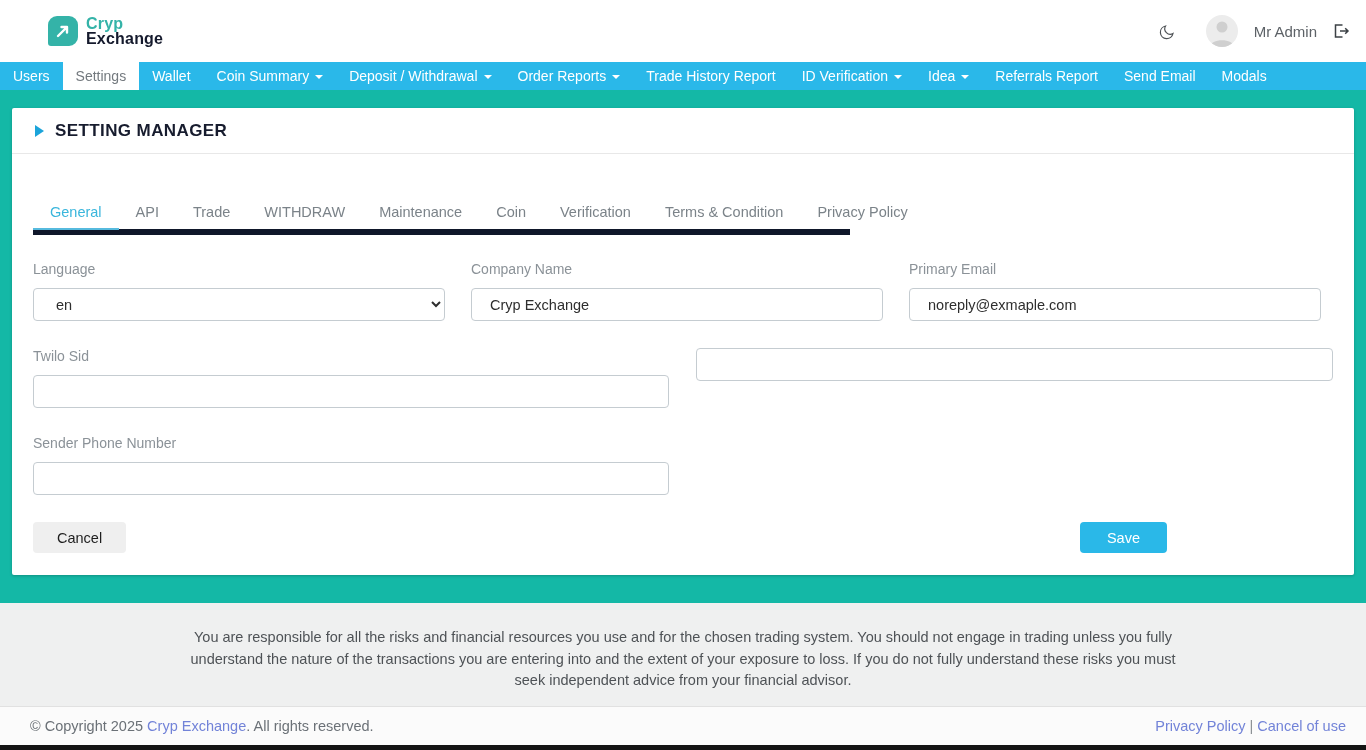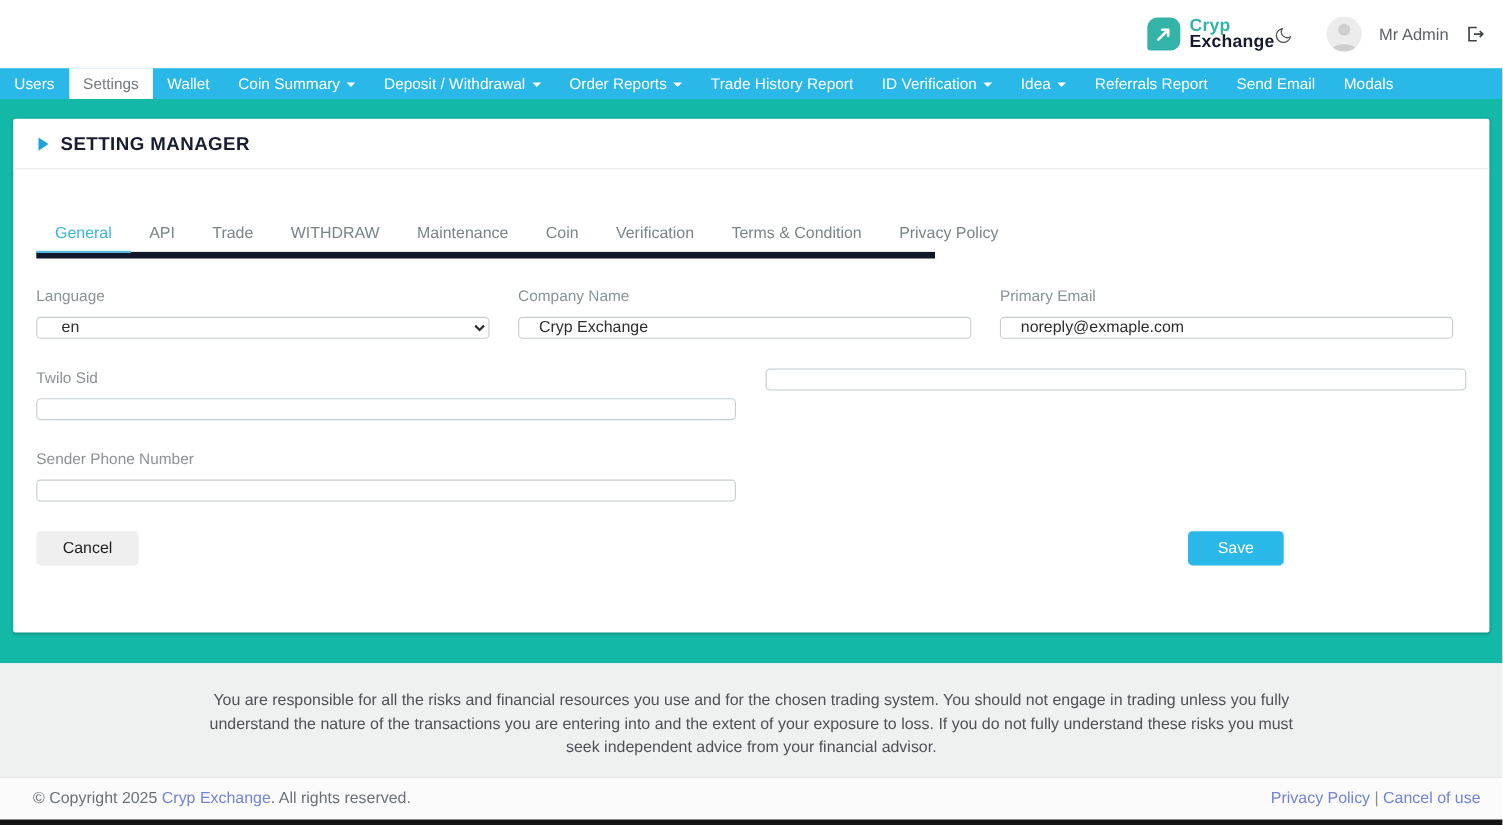--- a/index.html
+++ b/index.html
@@ -7,21 +7,21 @@
   body {
     width:1366px; height:750px; overflow:hidden;
     font-family:"Liberation Sans", sans-serif;
     background:#ffffff;
   }
   .page { width:1366px; height:750px; display:flex; flex-direction:column; }
 
   
   .topbar {
     height:62px; background:#ffffff; flex:0 0 62px;
-    display:flex; align-items:center; justify-content:flex-end;
+    display:flex; align-items:center; justify-content:space-between;
     padding:0 16px 0 48px;
   }
   .logo { display:flex; align-items:center; gap:8px; }
   .logo-mark {
     width:30px; height:30px; background:#34b3a8;
     border-radius:9px 9px 9px 3px;
     display:flex; align-items:center; justify-content:center;
   }
   .logo-text { line-height:15px; font-weight:bold; font-size:16px; letter-spacing:.2px; }
   .logo-line1 { color:#34b3a8; display:block; }
@@ -78,21 +78,21 @@
   .tab.active { color:#3ab6dc; border-bottom-color:#56bade; }
 
   
   .form { margin-top:26px; }
   .row { display:grid; margin-bottom:27px; }
   .row-thirds { grid-template-columns:412px 412px 412px; column-gap:26px; }
   .row-halves { grid-template-columns:636px 637px; column-gap:27px; }
   .row-single { grid-template-columns:636px; }
   .field-label { display:block; font-size:14px; color:#8b9298; margin-bottom:11px; }
   .field-input, .field-select {
-    width:100%; height:20px; border:1px solid #c5ccd1; border-radius:4px;
+    width:100%; height:33px; border:1px solid #c5ccd1; border-radius:4px;
     padding:0 18px; font-size:14.5px; color:#2e2e2e; background:#ffffff; outline:none;
     font-family:"Liberation Sans", sans-serif;
   }
   .field-select { padding:0 12px 0 18px; }
 
   .btn-row { display:flex; justify-content:space-between; padding-right:166px; gap:3px; margin-top:26px; }
   .btn { border:none; border-radius:4px; height:31px; font-size:14.5px; cursor:pointer;
          font-family:"Liberation Sans", sans-serif; }
   .btn-cancel { background:#efefef; color:#1e1e1e; padding:0 24px; }
   .btn-save { background:#2ab8e8; color:#ffffff; padding:0 27px; }

